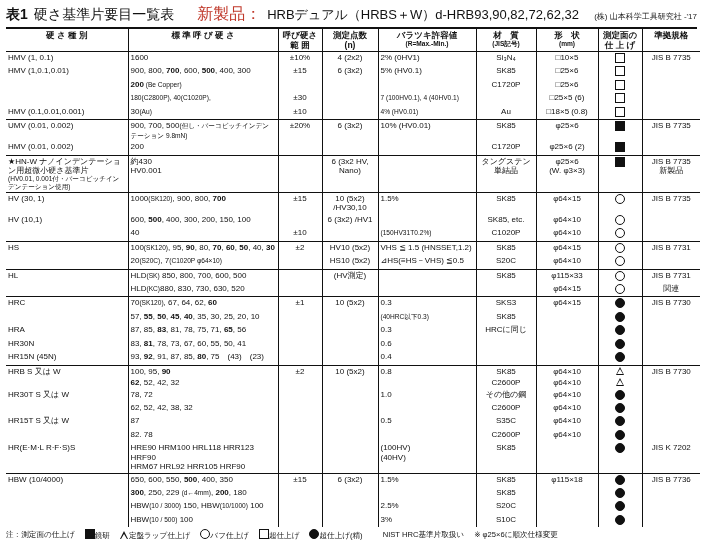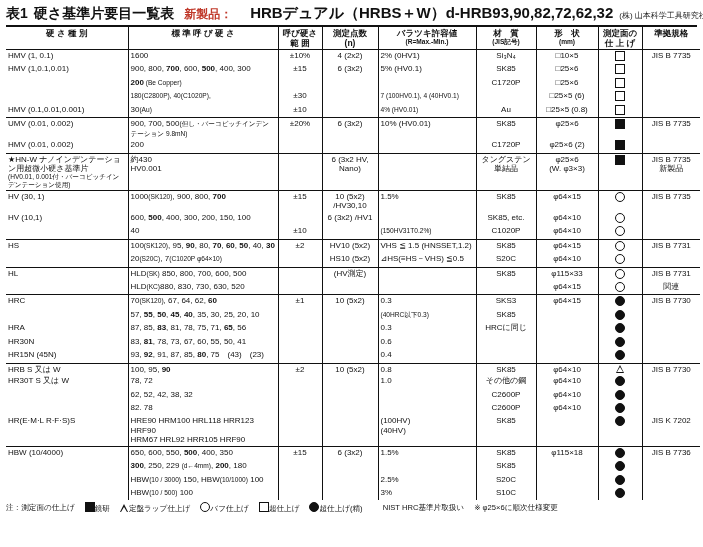--- a/index.html
+++ b/index.html
@@ -8,23 +8,23 @@
     background:#ffffff;
     font-family:"Liberation Sans","DejaVu Sans",sans-serif;
     color:#111;
     overflow:hidden;
   }
   .page{position:relative;width:703px;height:547px;box-sizing:border-box;padding:4px 6px 0 6px;}
 
   
   .hdr{display:flex;align-items:baseline;gap:6px;white-space:nowrap;}
   .hdr .tblno{font-size:14px;font-weight:bold;letter-spacing:0px;}
-  .hdr .ttl{font-size:14px;font-weight:bold;}
-  .hdr .new{font-size:12px;font-weight:bold;color:#c0392b;margin-left:4px;}
-  .hdr .newtxt{font-size:15px;font-weight:bold;margin-left:12px;}
+  .hdr .ttl{font-size:14px;font-weight:normal;}
+  .hdr .new{font-size:16px;font-weight:normal;color:#c0392b;margin-left:17px;}
+  .hdr .newtxt{font-size:13px;font-weight:normal;}
   .hdr .corp{font-size:8px;margin-left:auto;font-weight:normal;color:#222;}
 
   .rule{height:2px;background:#111;margin:2px 0 0 0;}
 
   
   table.main{border-collapse:collapse;width:691px;table-layout:fixed;font-size:8px;}
   table.main th,table.main td{
     border:0;
     vertical-align:top;
     padding:1px 2px;
@@ -174,21 +174,21 @@
           <td class="colsep ctr"><span class="mk mk-sq"></span></td>
           <td class="colsep ctr"></td>
         </tr>
         <tr class="nosep">
           <td><span>HMV (0.1,0.01,0.001)</span></td>
           <td class="colsep"><span><span>30</span><span class="sm">(Au)</span></span></td>
           <td class="colsep ctr">±10</td>
           <td class="colsep ctr"></td>
           <td class="colsep"><span><span class="sm">4% (HV0.01)</span></span></td>
           <td class="colsep ctr">Au</td>
-          <td class="colsep ctr">□25×5 (0.8)</td>
+          <td class="colsep ctr">□18×5 (0.8)</td>
           <td class="colsep ctr"><span class="mk mk-sq"></span></td>
           <td class="colsep ctr"></td>
         </tr>
         <tr class="grp">
           <td><span>UMV (0.01, 0.002)</span></td>
           <td class="colsep"><span><span>900, 700, 500</span><span class="sm">(但し・バーコビッチインデンテーション 9.8mN)</span></span></td>
           <td class="colsep ctr">±20%</td>
           <td class="colsep ctr">6 (3x2)</td>
           <td class="colsep"><span><span>10% (HV0.01)</span></span></td>
           <td class="colsep ctr">SK85</td>
@@ -355,37 +355,59 @@
           <td class="colsep"><span><span>100, 95, </span><span class="b">90</span></span></td>
           <td class="colsep ctr">±2</td>
           <td class="colsep ctr">10 (5x2)</td>
           <td class="colsep"><span><span>0.8</span></span></td>
           <td class="colsep ctr">SK85</td>
           <td class="colsep ctr">φ64×10</td>
           <td class="colsep ctr"><span class="tri"></span></td>
           <td class="colsep ctr">JIS B 7730</td>
         </tr>
         <tr class="nosep">
+          <td><span></span></td>
+          <td class="colsep"><span><span class="b">62</span><span>, 52, 42, 32</span></span></td>
+          <td class="colsep ctr"></td>
+          <td class="colsep ctr"></td>
+          <td class="colsep"><span></span></td>
+          <td class="colsep ctr">C2600P</td>
+          <td class="colsep ctr">φ64×10</td>
+          <td class="colsep ctr"><span class="tri"></span></td>
+          <td class="colsep ctr"></td>
+        </tr>
+        <tr class="nosep">
           <td><span>HR30T S 又は W</span></td>
           <td class="colsep"><span><span>78, 72</span></span></td>
           <td class="colsep ctr"></td>
           <td class="colsep ctr"></td>
           <td class="colsep"><span><span>1.0</span></span></td>
           <td class="colsep ctr">その他の鋼</td>
           <td class="colsep ctr">φ64×10</td>
           <td class="colsep ctr"><span class="mk mk-cif"></span></td>
           <td class="colsep ctr"></td>
         </tr>
         <tr class="nosep">
           <td><span></span></td>
           <td class="colsep"><span><span>62, 52, 42, 38, 32</span></span></td>
           <td class="colsep ctr"></td>
           <td class="colsep ctr"></td>
           <td class="colsep"><span></span></td>
           <td class="colsep ctr">C2600P</td>
+          <td class="colsep ctr">φ64×10</td>
+          <td class="colsep ctr"><span class="mk mk-cif"></span></td>
+          <td class="colsep ctr"></td>
+        </tr>
+        <tr class="nosep">
+          <td><span>HR15T S 又は W</span></td>
+          <td class="colsep"><span><span>87</span></span></td>
+          <td class="colsep ctr"></td>
+          <td class="colsep ctr"></td>
+          <td class="colsep"><span><span>0.5</span></span></td>
+          <td class="colsep ctr">S35C</td>
           <td class="colsep ctr">φ64×10</td>
           <td class="colsep ctr"><span class="mk mk-cif"></span></td>
           <td class="colsep ctr"></td>
         </tr>
         <tr class="nosep">
           <td><span></span></td>
           <td class="colsep"><span><span>82. 78</span></span></td>
           <td class="colsep ctr"></td>
           <td class="colsep ctr"></td>
           <td class="colsep"><span></span></td>

